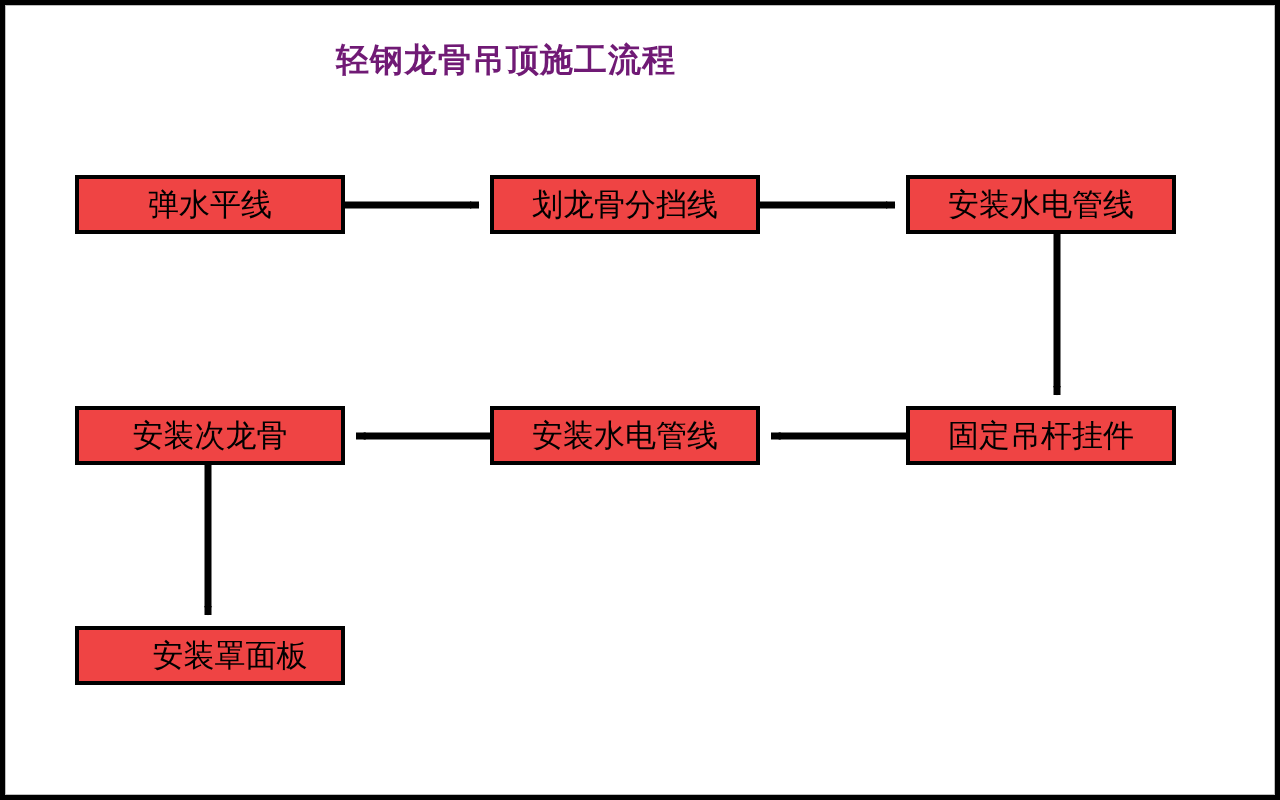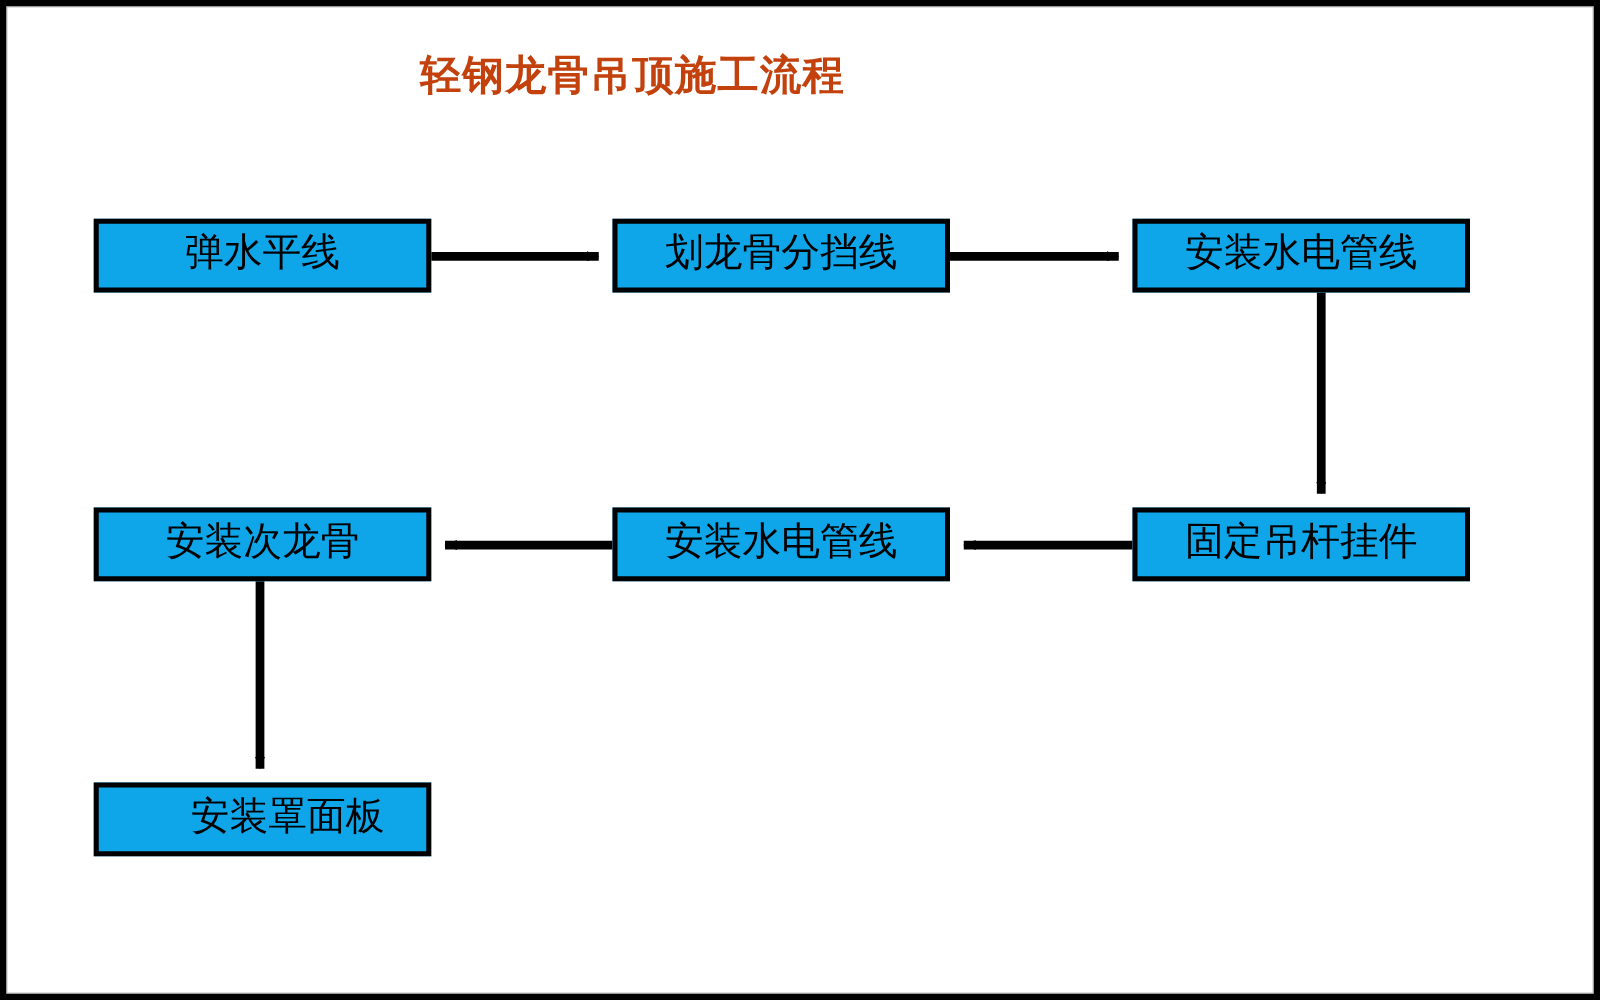--- a/index.html
+++ b/index.html
@@ -45,39 +45,38 @@
   }
 
   .chart-title {
     position: absolute;
     left: 0;
     top: 38px;
     width: 1012px;
     text-align: center;
     font-size: 33px;
     font-weight: bold;
-    color: #c2410c;
+    color: #701a75;
     letter-spacing: 1px;
     white-space: nowrap;
   }
 
   .node {
     position: absolute;
     box-sizing: border-box;
     border: 4px solid #000000;
-    background: #0ea5e9;
+    background: #ef4444;
     display: flex;
     align-items: center;
     justify-content: center;
     color: #000000;
     font-size: 31px;
     font-weight: normal;
     line-height: 1;
     white-space: nowrap;
-    font-family: Liberation Mono, monospace;
   }
 
   .edge-layer {
     position: absolute;
     left: 0;
     top: 0;
     width: 1280px;
     height: 800px;
   }
 </style>

